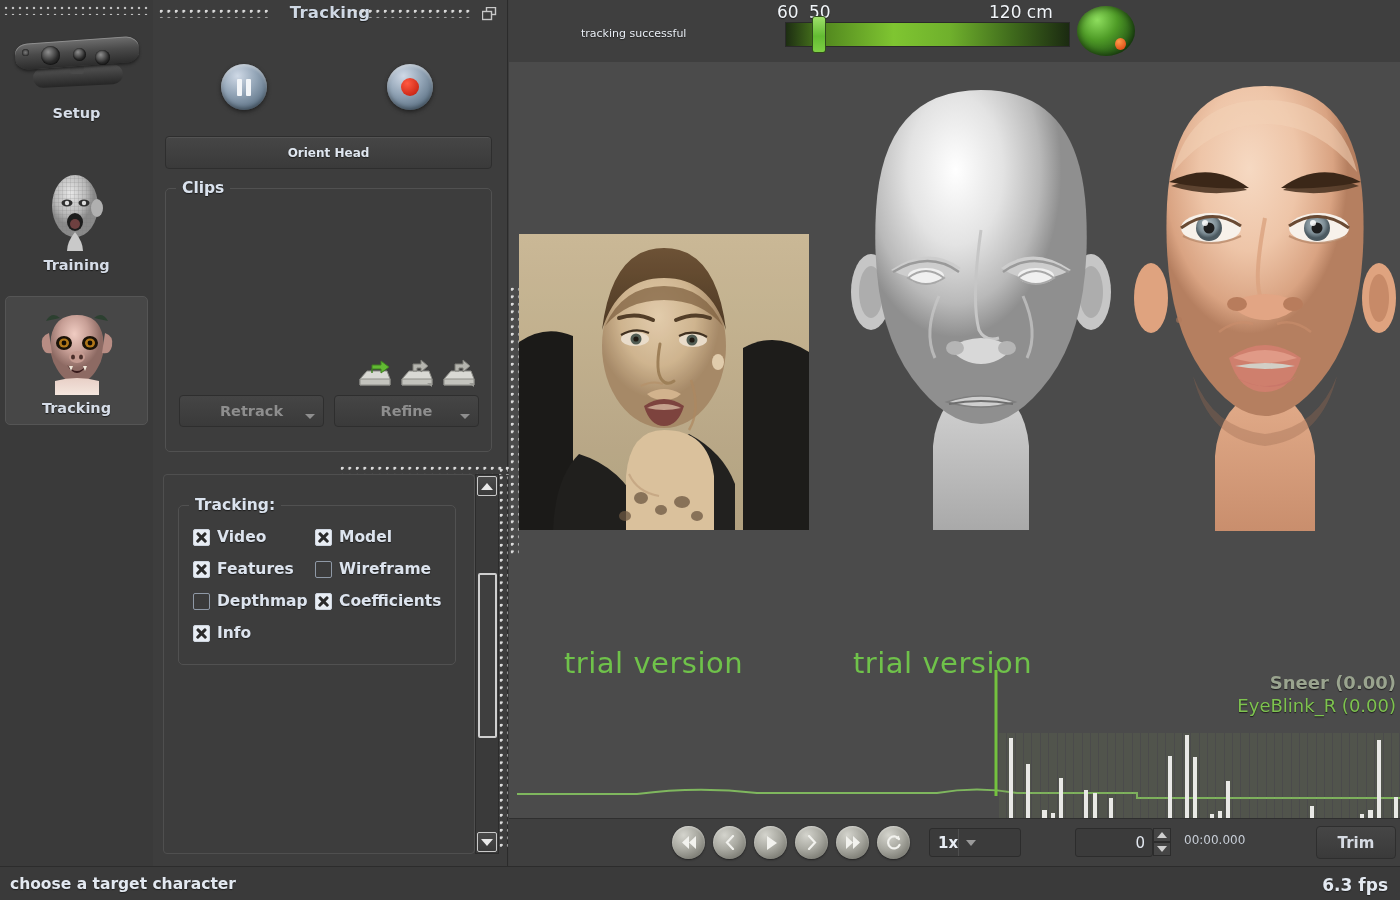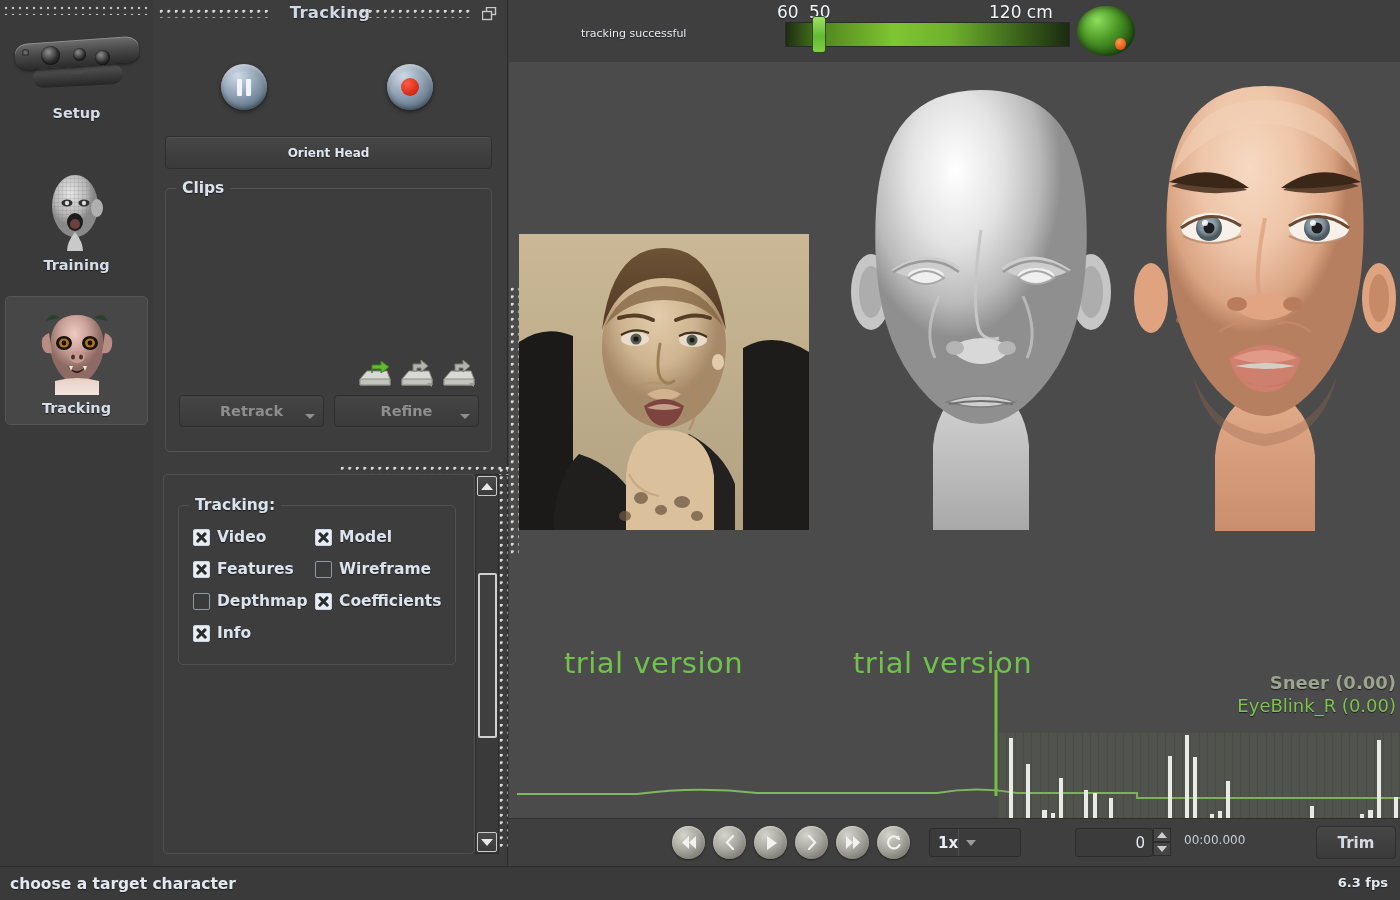--- a/index.html
+++ b/index.html
@@ -299,21 +299,21 @@
     display: flex; align-items: center; justify-content: center; cursor: pointer;
   }
 
   
   #statusbar {
     position: absolute; left: 0; top: 866px; width: 1400px; height: 34px;
     background: #3a3a3a; border-top: 1px solid #2c2c2c;
   }
   .sb-left { position: absolute; left: 10px; top: 8px; color: #e3e9f1; font-size: 15.5px;
              font-weight: bold; text-shadow: 0 1px 1px #1f1f1f; }
-  .sb-right { position: absolute; right: 12px; top: 8px; color: #e3e9f1; font-size: 13px;
+  .sb-right { position: absolute; right: 12px; top: 8px; color: #e3e9f1; font-size: 17px;
               font-weight: bold; text-shadow: 0 1px 1px #1f1f1f; }
 </style>
 </head>
 <body>
 
 <div id="app">
 
   <div id="rail">
     <div class="rail-dots"></div>
 

